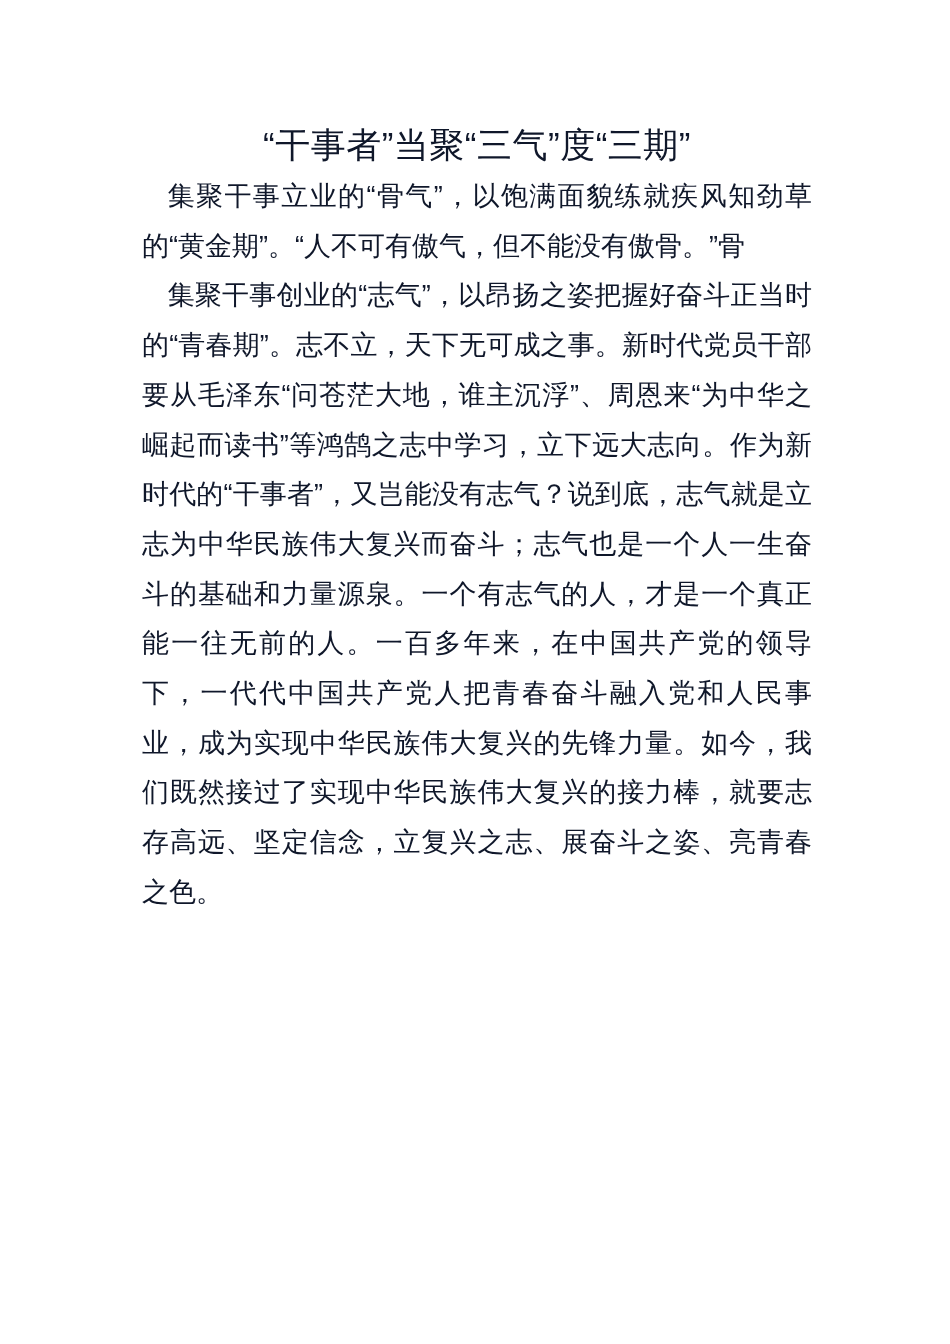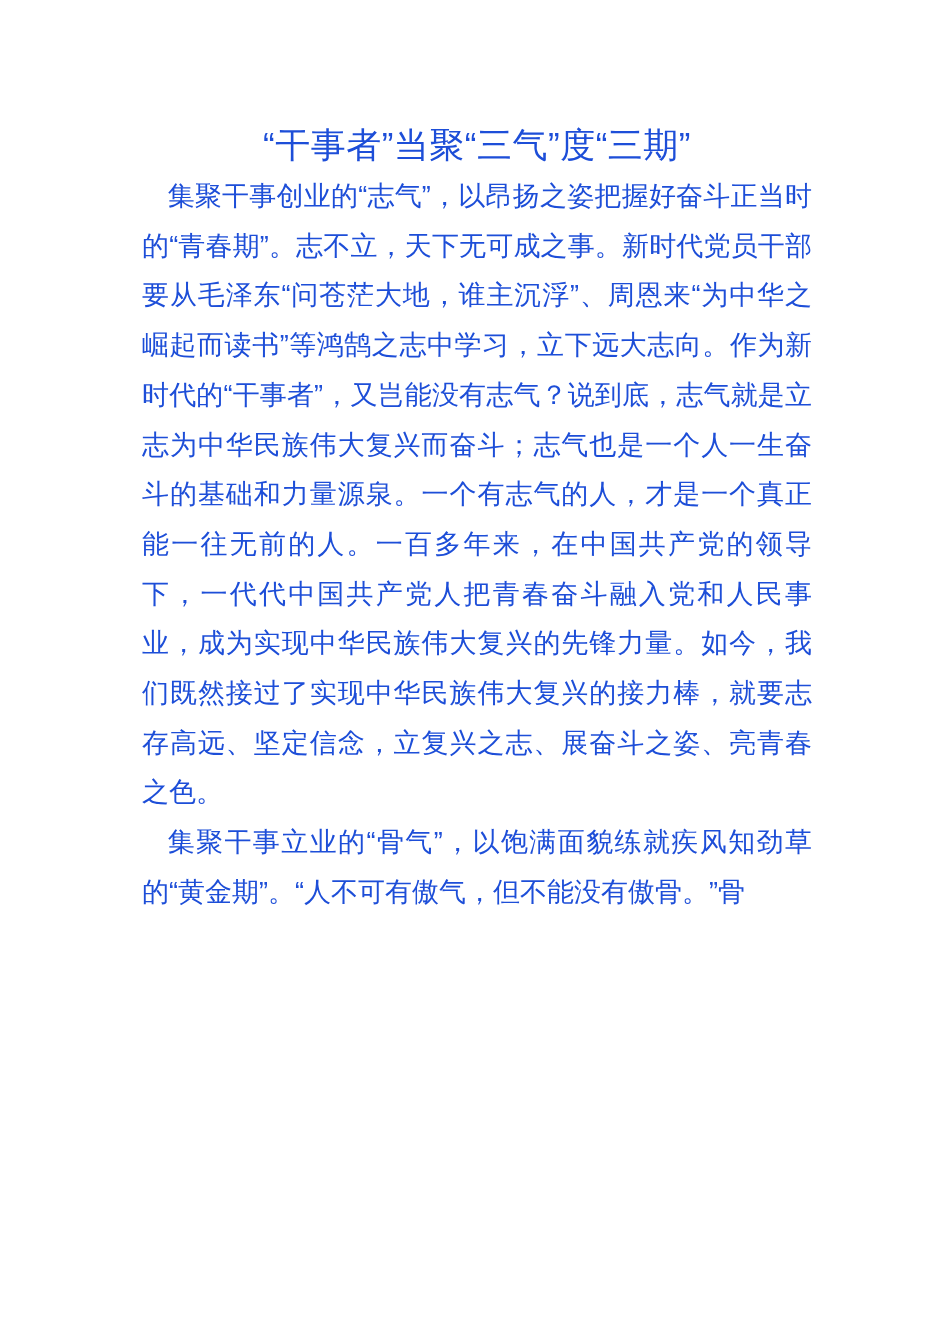--- a/index.html
+++ b/index.html
@@ -7,21 +7,21 @@
     padding: 0;
     background: #ffffff;
   }
   .page {
     position: relative;
     width: 950px;
     height: 1344px;
     background: #ffffff;
     overflow: hidden;
     font-family: "Liberation Sans", "DejaVu Sans", sans-serif;
-    color: #1d4ed8;
+    color: #0f172a;
   }
   .content {
     position: absolute;
     left: 142px;
     top: 0;
     width: 670px;
   }
   .doc-title {
     margin: 118px 0 0 0;
     padding: 0;
@@ -47,16 +47,16 @@
   }
   .indent-3 { text-indent: 2.9em; }
   .indent-1 { text-indent: 0.95em; }
 </style>
 </head>
 <body>
 
 <div class="page">
   <div class="content">
     <h1 class="doc-title">“干事者”当聚“三气”度“三期”</h1>
+    <p class="doc-paragraph indent-1">集聚干事立业的“骨气”，以饱满面貌练就疾风知劲草的“黄金期”。“人不可有傲气，但不能没有傲骨。”骨</p>
     <p class="doc-paragraph indent-1">集聚干事创业的“志气”，以昂扬之姿把握好奋斗正当时的“青春期”。志不立，天下无可成之事。新时代党员干部要从毛泽东“问苍茫大地，谁主沉浮”、周恩来“为中华之崛起而读书”等鸿鹄之志中学习，立下远大志向。作为新时代的“干事者”，又岂能没有志气？说到底，志气就是立志为中华民族伟大复兴而奋斗；志气也是一个人一生奋斗的基础和力量源泉。一个有志气的人，才是一个真正能一往无前的人。一百多年来，在中国共产党的领导下，一代代中国共产党人把青春奋斗融入党和人民事业，成为实现中华民族伟大复兴的先锋力量。如今，我们既然接过了实现中华民族伟大复兴的接力棒，就要志存高远、坚定信念，立复兴之志、展奋斗之姿、亮青春之色。</p>
-    <p class="doc-paragraph indent-1">集聚干事立业的“骨气”，以饱满面貌练就疾风知劲草的“黄金期”。“人不可有傲气，但不能没有傲骨。”骨</p>
   </div>
 </div>
 
 </body></html>

